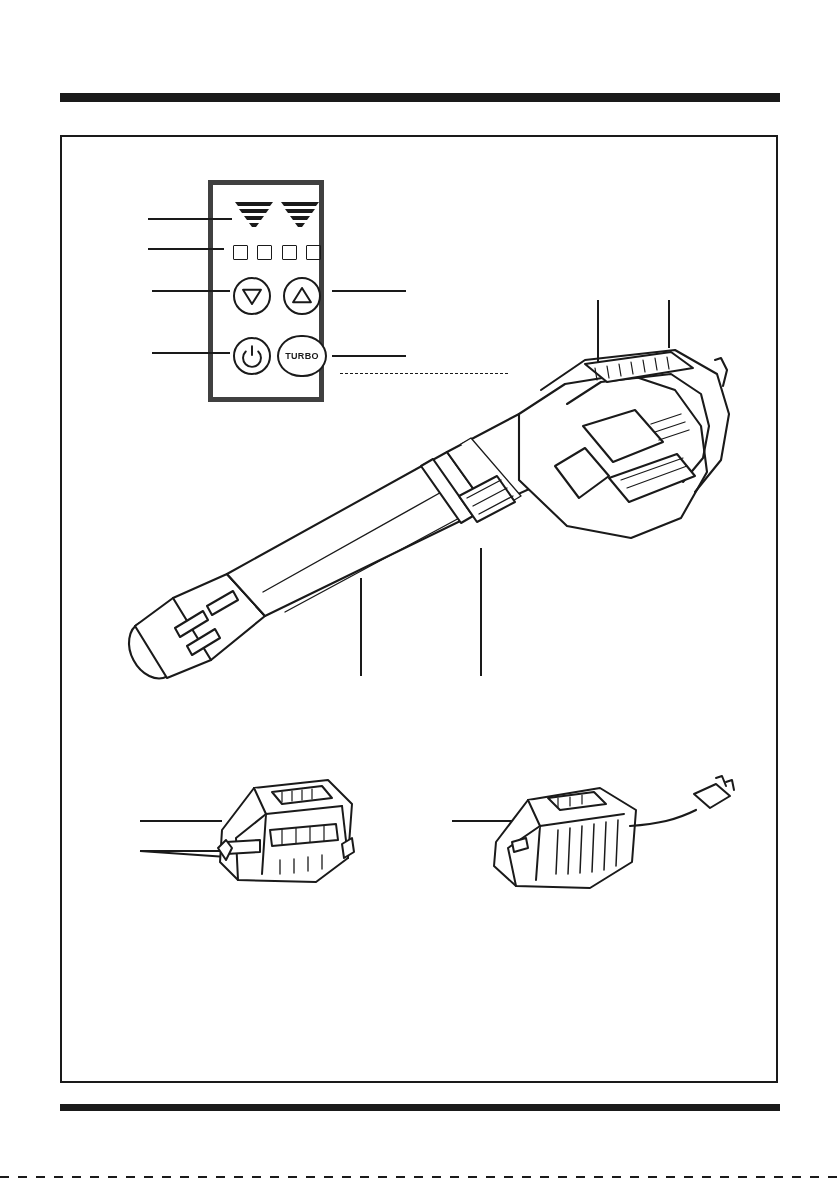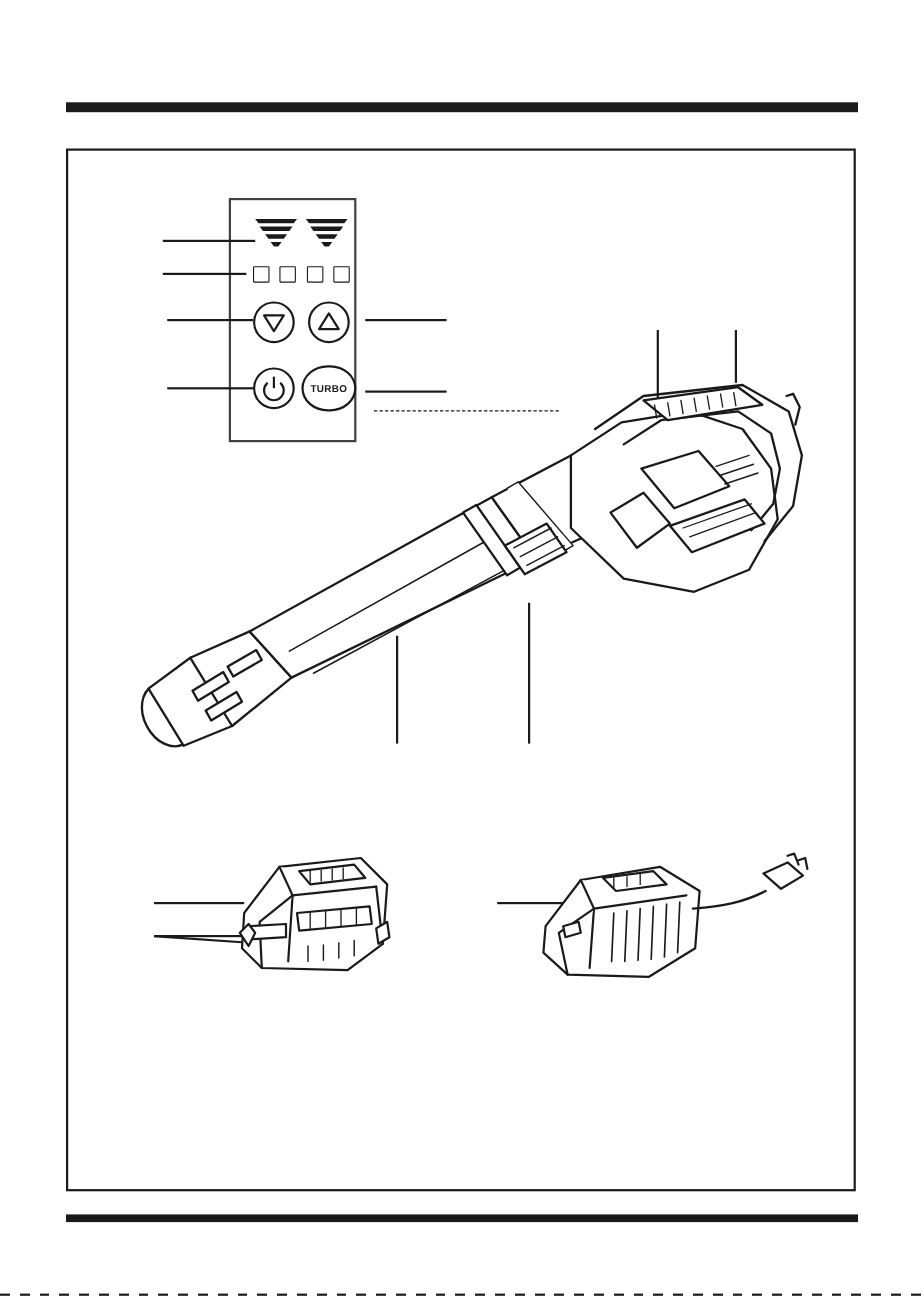--- a/index.html
+++ b/index.html
@@ -59,21 +59,21 @@
        #1a1a1a 0px, #1a1a1a 9px, transparent 9px, transparent 18px);
   }
 
   
   .panel {
     position: absolute;
     left: 208px;
     top: 180px;
     width: 116px;
     height: 222px;
-    border: 2px solid #404040;
+    border: 5px solid #404040;
     box-sizing: border-box;
     background: #fff;
   }
 
   .fan-icon {
     position: absolute;
     left: 18px;
     top: 16px;
     width: 92px;
     height: 34px;

